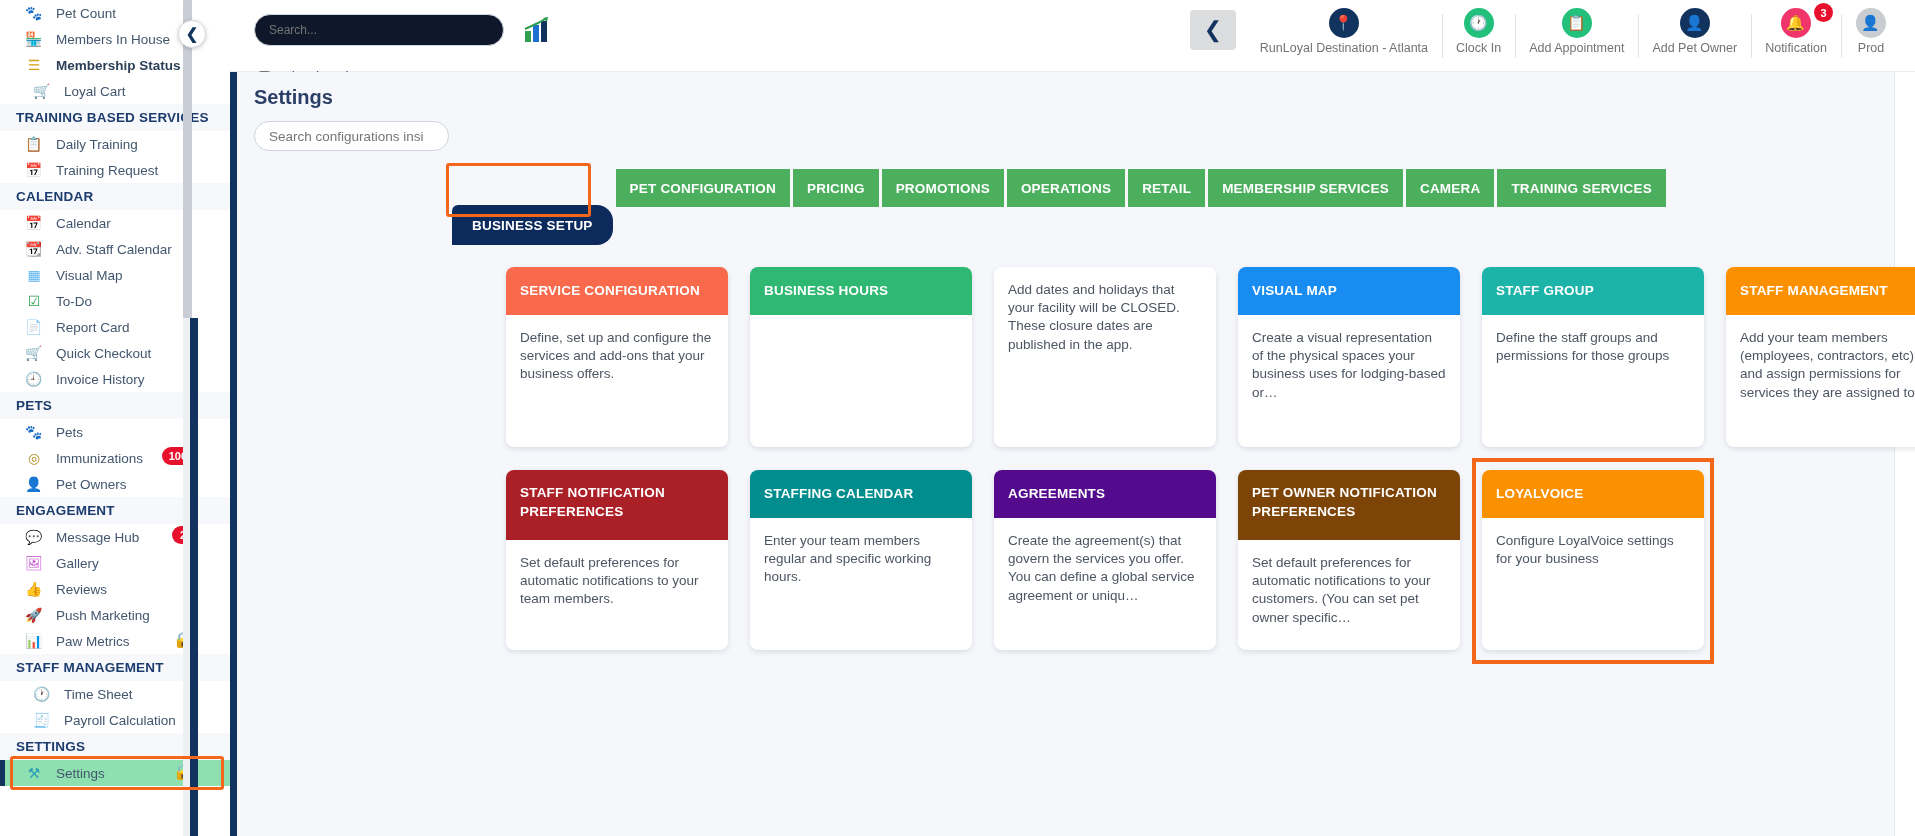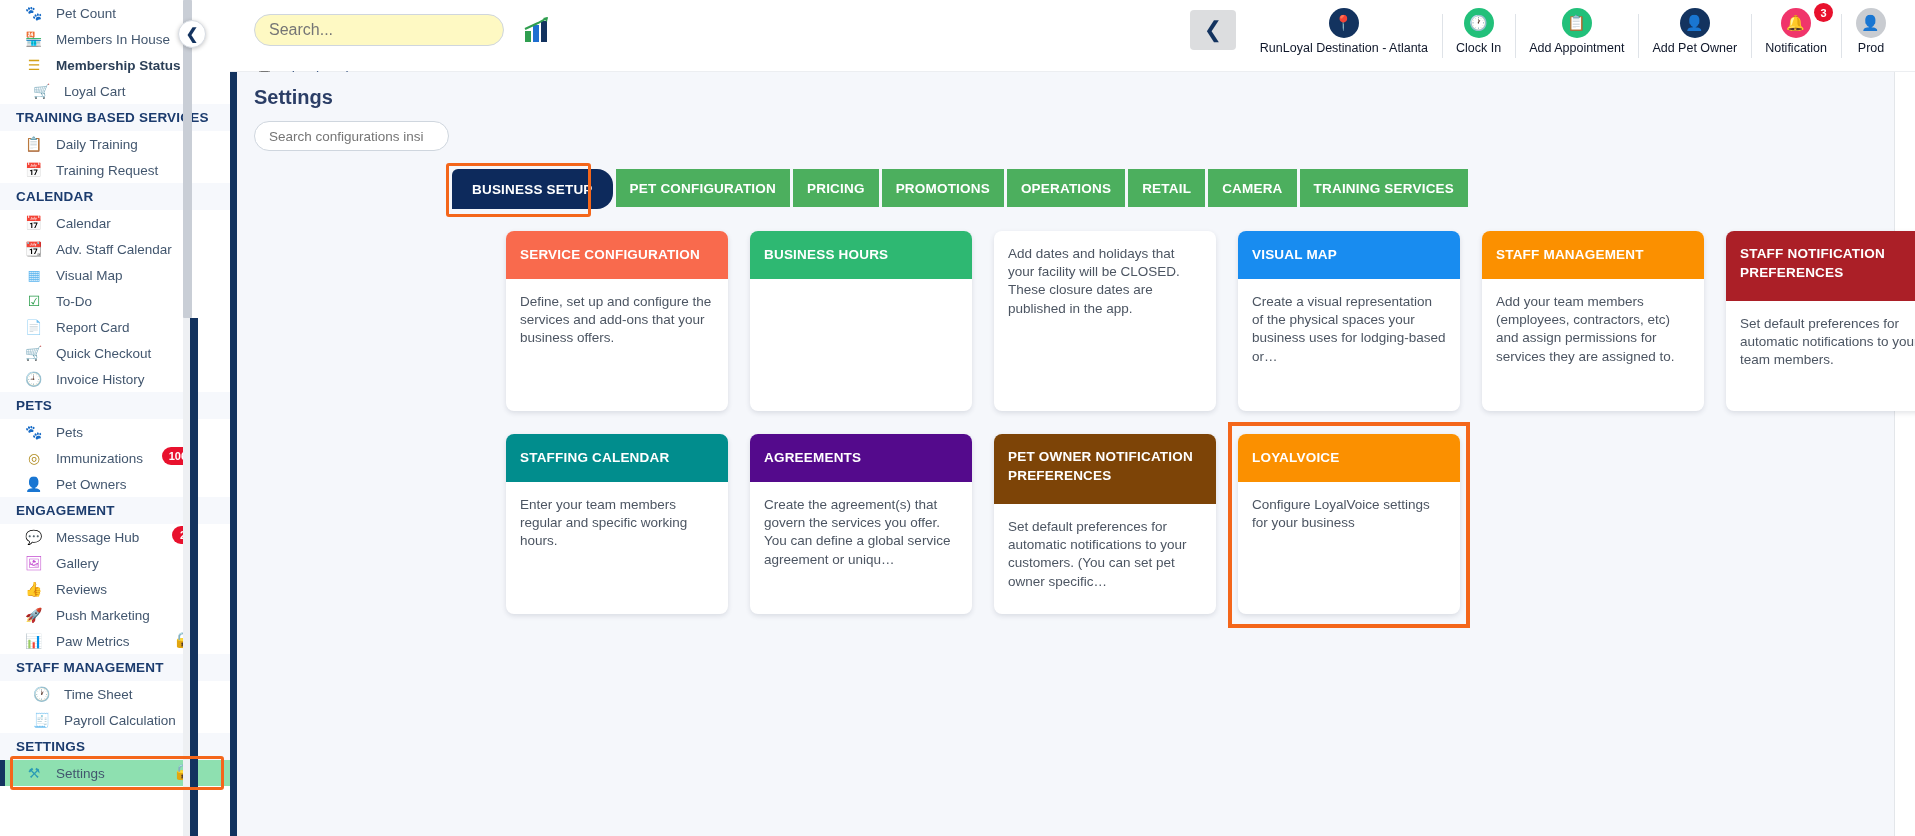--- a/index.html
+++ b/index.html
@@ -74,22 +74,22 @@
 
   
   .main { flex: 1; height: 836px; position: relative; background: #fff; }
   .topbar {
     height: 72px; background: #fff; border-bottom: 1px solid #eceef1;
     display: flex; align-items: flex-start; position: relative;
   }
   .search-wrap { padding: 14px 0 0 24px; }
   .search-box {
     width: 250px; height: 32px; border: 1px solid #cfd6de; border-radius: 17px;
-    padding: 0 14px; font-size: 16px; color: #6b7685; outline: none;
-    font-family: "Liberation Sans", sans-serif; background: #fef9c3;
+    padding: 0 14px; font-size: 12px; color: #6b7685; outline: none;
+    font-family: "Liberation Sans", sans-serif; background: #0f172a;
   }
   .other-loc {
     display: flex; align-items: center; gap: 6px; margin-top: 23px; margin-left: 4px;
     font-size: 14px; color: #3f5a86;
   }
   .other-loc input { width: 13px; height: 13px; accent-color: #fff; }
   .chart-icon {
     margin: 17px 0 0 18px; width: 30px; height: 28px; position: relative; cursor: pointer;
   }
   .topbar-right {
@@ -102,21 +102,21 @@
   }
   .tb-item + .tb-item::before {
     content: ""; position: absolute; left: 0; top: 6px; bottom: 8px; width: 1px;
     background: #dfe3e8;
   }
   .tb-circle {
     width: 30px; height: 30px; border-radius: 50%;
     display: flex; align-items: center; justify-content: center;
     color: #fff; font-size: 15px; margin-bottom: 3px;
   }
-  .tb-label { font-size: 12.5px; color: #0f172a; white-space: nowrap; }
+  .tb-label { font-size: 12.5px; color: #737373; white-space: nowrap; }
   .tb-back {
     width: 46px; height: 40px; background: #dcdddf; border-radius: 4px;
     display: flex; align-items: center; justify-content: center;
     font-size: 22px; color: #13335f; margin-right: 10px; margin-top: 2px;
     cursor: pointer; align-self: flex-start;
   }
   .tb-dot-badge {
     position: absolute; top: -5px; right: 8px; background: #e8112d; color: #fff;
     border-radius: 50%; width: 19px; height: 19px; font-size: 11px; font-weight: bold;
     display: flex; align-items: center; justify-content: center;
@@ -147,21 +147,21 @@
     display: flex; margin: 18px 0 0 222px; gap: 3px; position: relative;
   }
   .tab {
     background: #4caf5e; color: #fff; font-size: 13.5px; font-weight: bold;
     letter-spacing: .2px; padding: 0 14px; height: 38px;
     display: flex; align-items: center; justify-content: center; cursor: pointer;
     white-space: nowrap;
   }
   .tab.active {
     background: #0d2a5c; border-top-left-radius: 6px; border-top-right-radius: 16px;
-    border-bottom-right-radius: 16px; padding: 0 20px; height: 40px;
+    border-bottom-right-radius: 16px; padding: 0 20px; height: 40px; margin-top: 36px;
   }
   .tab-highlight {
     position: absolute; left: -6px; top: -6px; width: 145px; height: 54px;
     border: 3px solid #f4661a; border-radius: 3px; pointer-events: none;
   }
 
   
   .cards {
     display: grid; grid-template-columns: repeat(6, 222px);
     gap: 23px 22px; margin: 22px 0 0 276px;
@@ -383,20 +383,23 @@
           <div class="tab">
             <span>PROMOTIONS</span>
           </div>
           <div class="tab">
             <span>OPERATIONS</span>
           </div>
           <div class="tab">
             <span>RETAIL</span>
           </div>
           <div class="tab">
+            <span>MEMBERSHIP SERVICES</span>
+          </div>
+          <div class="tab">
             <span>CAMERA</span>
           </div>
           <div class="tab">
             <span>TRAINING SERVICES</span>
           </div>
         </div>
 
       <div class="cards" id="cards-grid">
           <div class="card-wrap">
             <div class="card">
@@ -415,20 +418,26 @@
             </div>
           </div>
           <div class="card-wrap">
             <div class="card">
               <div class="card-head" style="background:#188cf0">VISUAL MAP</div>
               <div class="card-body">Create a visual representation of the physical spaces your business uses for lodging-based or…</div>
             </div>
           </div>
           <div class="card-wrap">
             <div class="card">
+              <div class="card-head" style="background:#1cb4a8">STAFF GROUP</div>
+              <div class="card-body">Define the staff groups and permissions for those groups</div>
+            </div>
+          </div>
+          <div class="card-wrap">
+            <div class="card">
               <div class="card-head" style="background:#fb9000">STAFF MANAGEMENT</div>
               <div class="card-body">Add your team members (employees, contractors, etc) and assign permissions for services they are assigned to.</div>
             </div>
           </div>
           <div class="card-wrap">
             <div class="card">
               <div class="card-head two-line" style="background:#ab1f27">STAFF NOTIFICATION PREFERENCES</div>
               <div class="card-body">Set default preferences for automatic notifications to your team members.</div>
             </div>
           </div>

